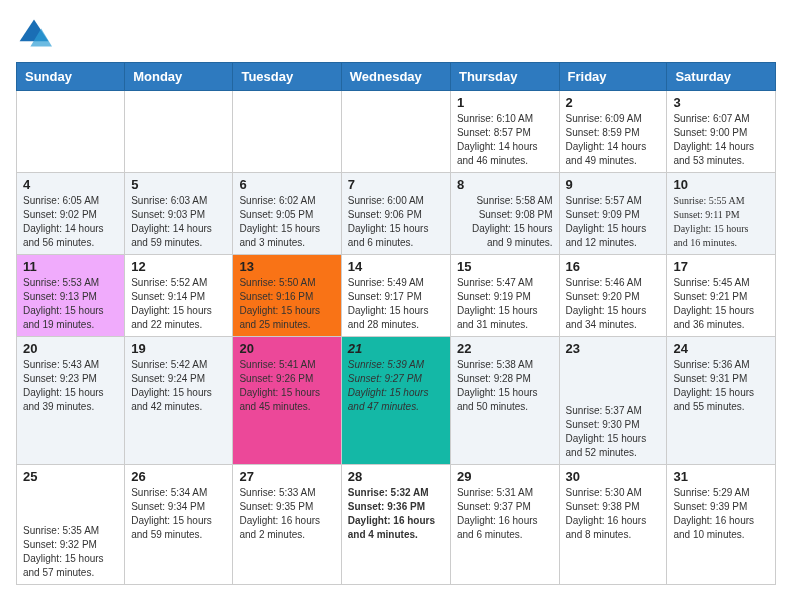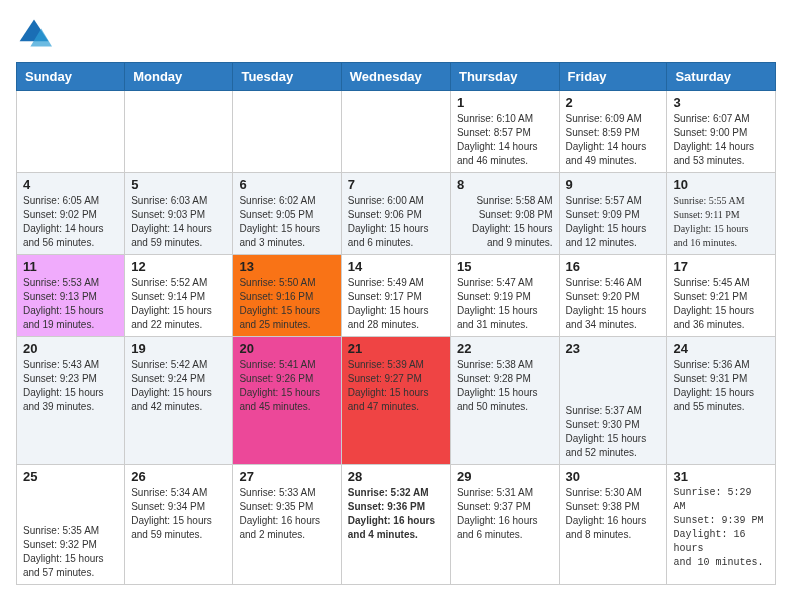--- a/index.html
+++ b/index.html
@@ -273,21 +273,21 @@
 Daylight: 15 hours
 and 42 minutes.</div>
         </td>
         <td style="background: #ec4899;">
           <span class="day-num">20</span>
           <div class="day-info" style="white-space: pre-line;">Sunrise: 5:41 AM
 Sunset: 9:26 PM
 Daylight: 15 hours
 and 45 minutes.</div>
         </td>
-        <td style="background: #ef4444;">
+        <td style="background: #14b8a6; font-style: italic;">
           <span class="day-num">21</span>
           <div class="day-info" style="white-space: pre-line;">Sunrise: 5:39 AM
 Sunset: 9:27 PM
 Daylight: 15 hours
 and 47 minutes.</div>
         </td>
         <td style="background: rgb(240, 244, 248);">
           <span class="day-num">22</span>
           <div class="day-info" style="white-space: pre-line;">Sunrise: 5:38 AM
 Sunset: 9:28 PM
@@ -347,20 +347,20 @@
         </td>
         <td style="background: rgb(255, 255, 255);">
           <span class="day-num">30</span>
           <div class="day-info" style="white-space: pre-line;">Sunrise: 5:30 AM
 Sunset: 9:38 PM
 Daylight: 16 hours
 and 8 minutes.</div>
         </td>
         <td style="background: rgb(255, 255, 255);">
           <span class="day-num">31</span>
-          <div class="day-info" style="white-space: pre-line; font-family: Liberation Mono, monospace;">Sunrise: 5:29 AM
+          <div class="day-info" style="white-space: pre-line;">Sunrise: 5:29 AM
 Sunset: 9:39 PM
 Daylight: 16 hours
 and 10 minutes.</div>
         </td>
       </tr>
     </tbody>
 </table>
 
 </body></html>

